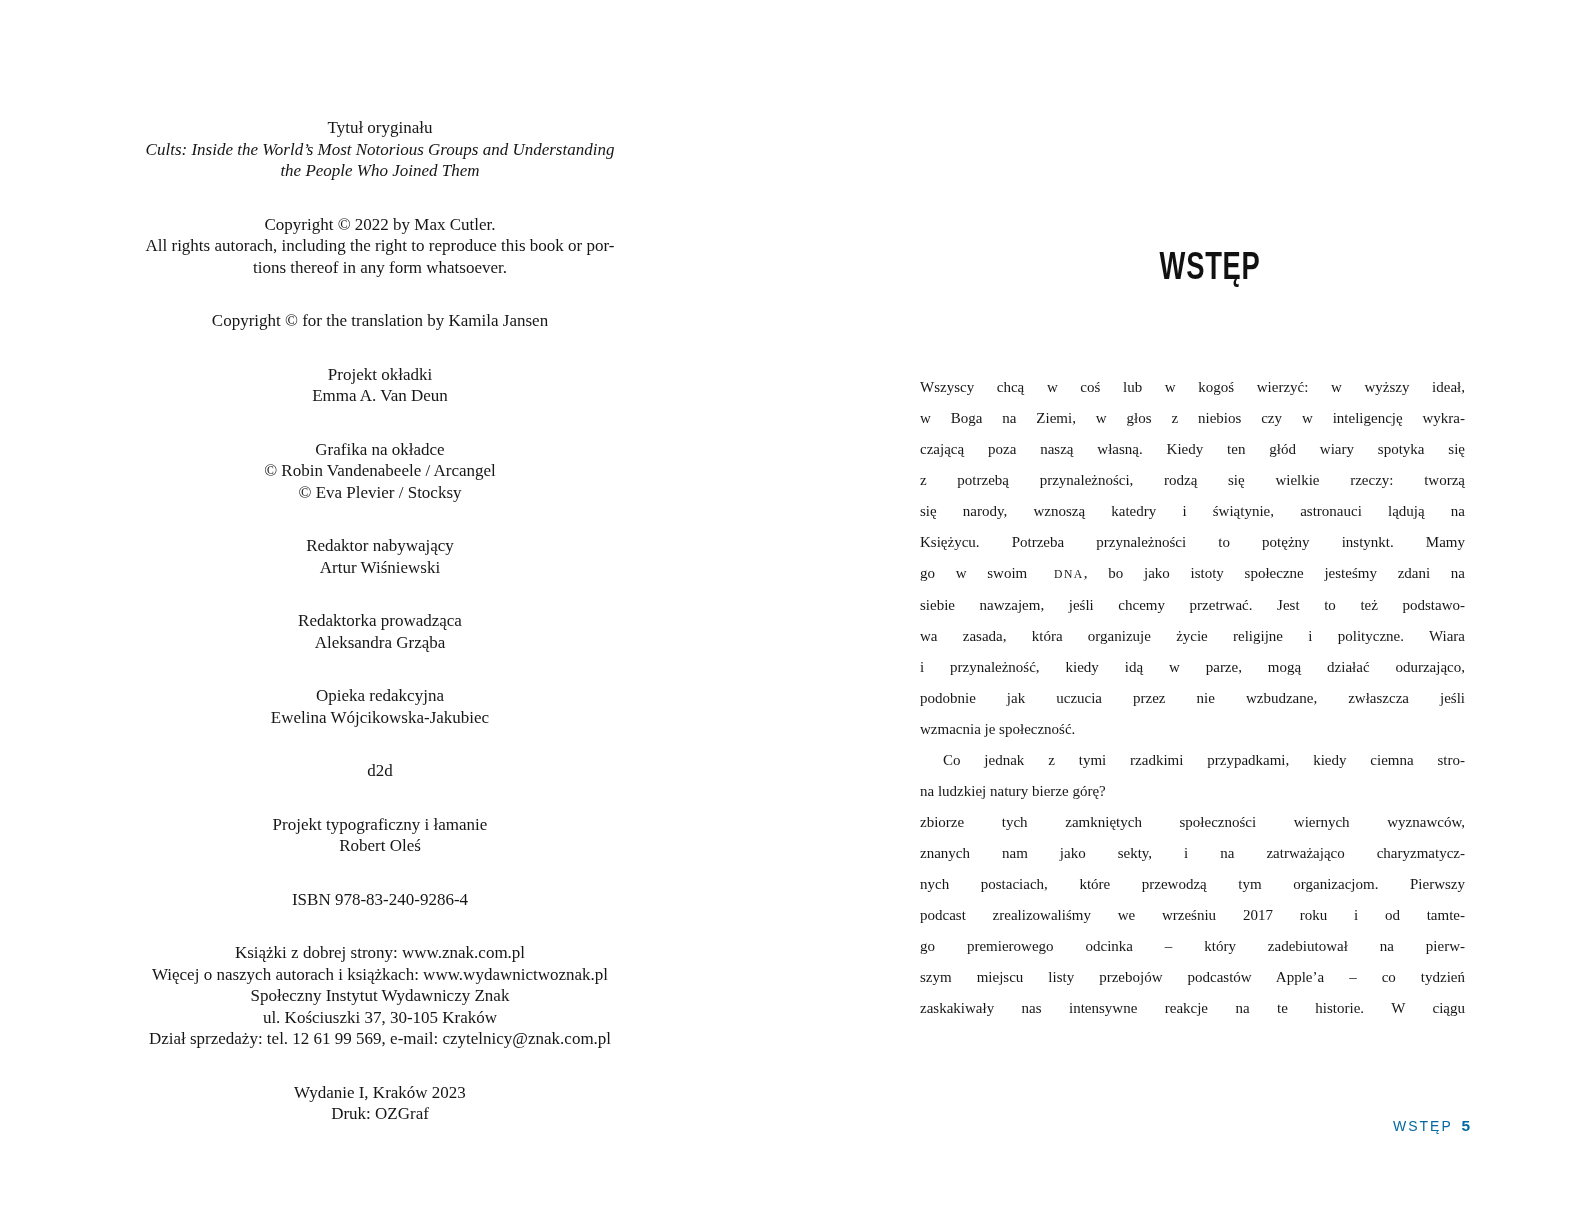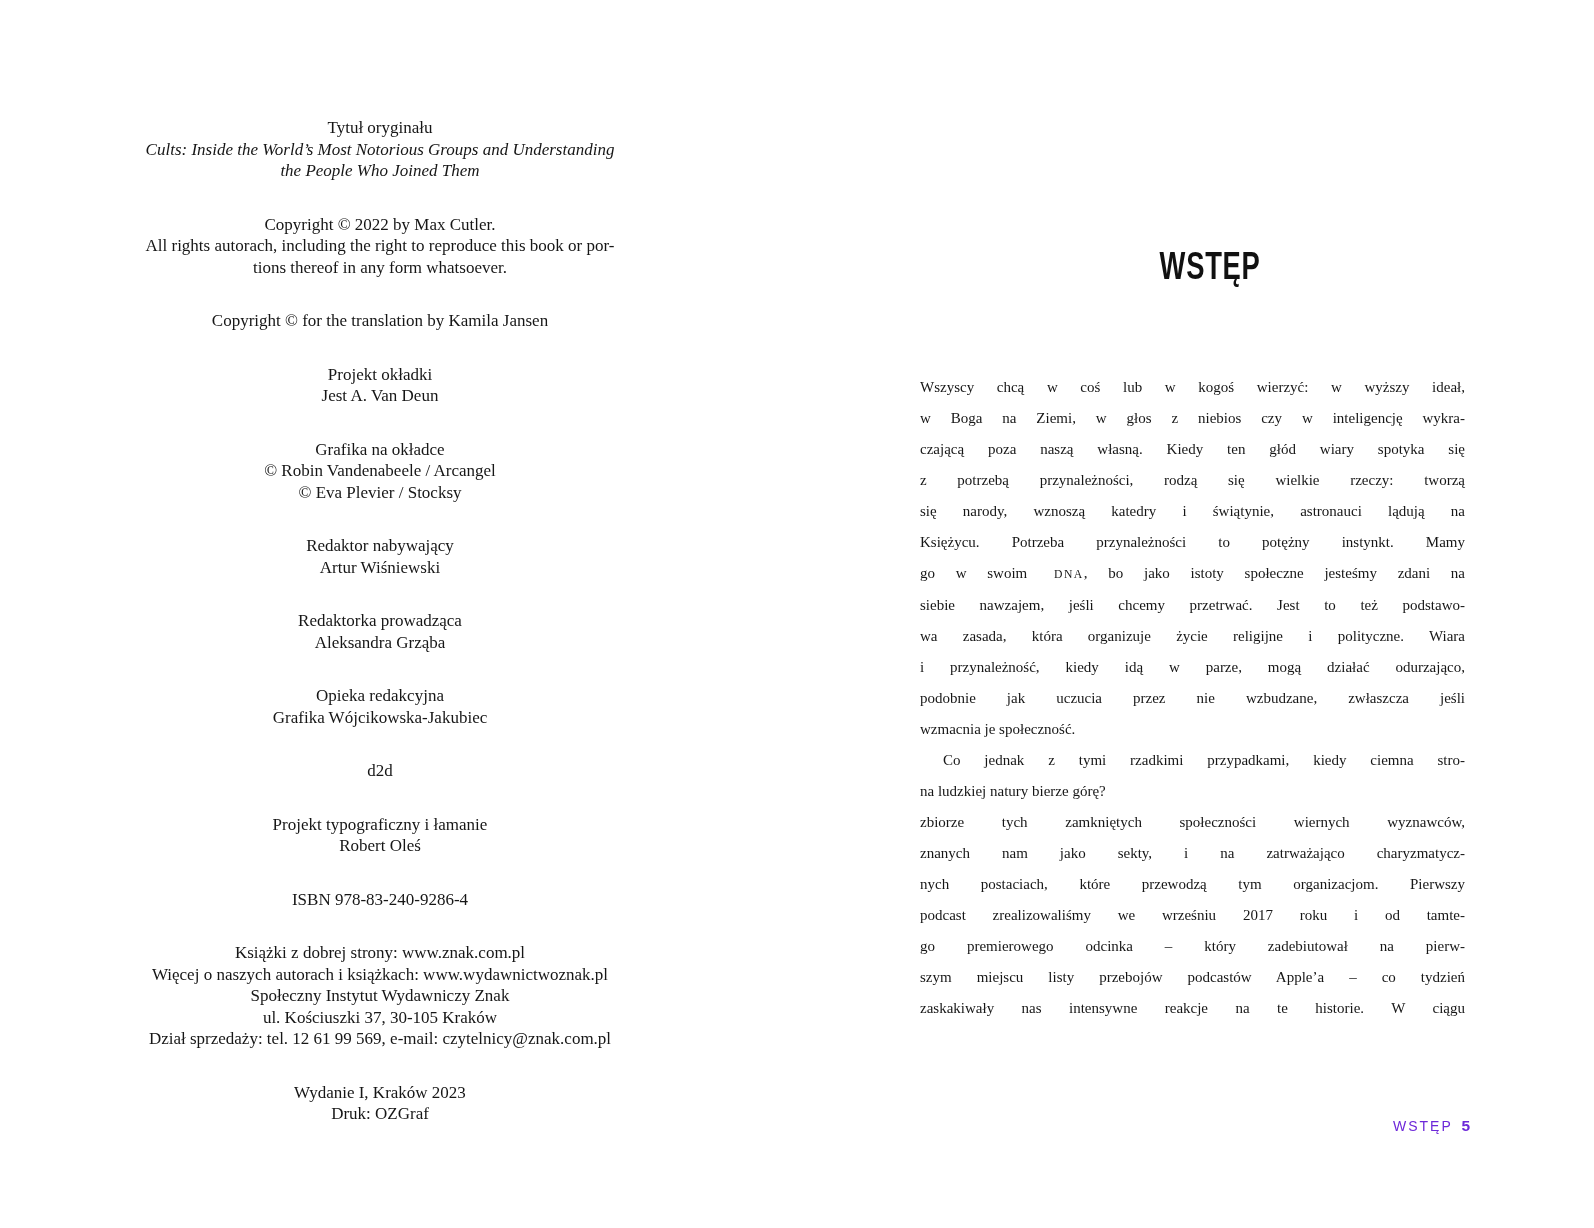--- a/index.html
+++ b/index.html
@@ -62,21 +62,21 @@
     margin-left:6px;
   }
   .page-footer {
     position:absolute;
     left:920px; top:1117px;
     width:550px;
     text-align:right;
     font-family:"Liberation Sans", sans-serif;
     font-size:14px;
     letter-spacing:2px;
-    color:#6d28d9;
+    color:#0369a1;
   }
   .page-footer .pagenum {
     font-weight:700;
     font-size:15.5px;
     letter-spacing:0;
     margin-left:3px;
   }
 </style>
 </head>
 <body>
@@ -91,38 +91,38 @@
       <div class="block">
         <div class="lline">Copyright © 2022 by Max Cutler.</div>
         <div class="lline">All rights autorach, including the right to reproduce this book or por-</div>
         <div class="lline">tions thereof in any form whatsoever.</div>
       </div>
       <div class="block">
         <div class="lline">Copyright © for the translation by Kamila Jansen</div>
       </div>
       <div class="block">
         <div class="lline">Projekt okładki</div>
-        <div class="lline">Jest A. Van Deun</div>
+        <div class="lline">Emma A. Van Deun</div>
       </div>
       <div class="block">
         <div class="lline">Grafika na okładce</div>
         <div class="lline">© Robin Vandenabeele / Arcangel</div>
         <div class="lline">© Eva Plevier / Stocksy</div>
       </div>
       <div class="block">
         <div class="lline">Redaktor nabywający</div>
         <div class="lline">Artur Wiśniewski</div>
       </div>
       <div class="block">
         <div class="lline">Redaktorka prowadząca</div>
         <div class="lline">Aleksandra Grząba</div>
       </div>
       <div class="block">
         <div class="lline">Opieka redakcyjna</div>
-        <div class="lline">Grafika Wójcikowska-Jakubiec</div>
+        <div class="lline">Ewelina Wójcikowska-Jakubiec</div>
       </div>
       <div class="block">
         <div class="lline">d2d</div>
       </div>
       <div class="block">
         <div class="lline">Projekt typograficzny i łamanie</div>
         <div class="lline">Robert Oleś</div>
       </div>
       <div class="block">
         <div class="lline">ISBN 978-83-240-9286-4</div>

